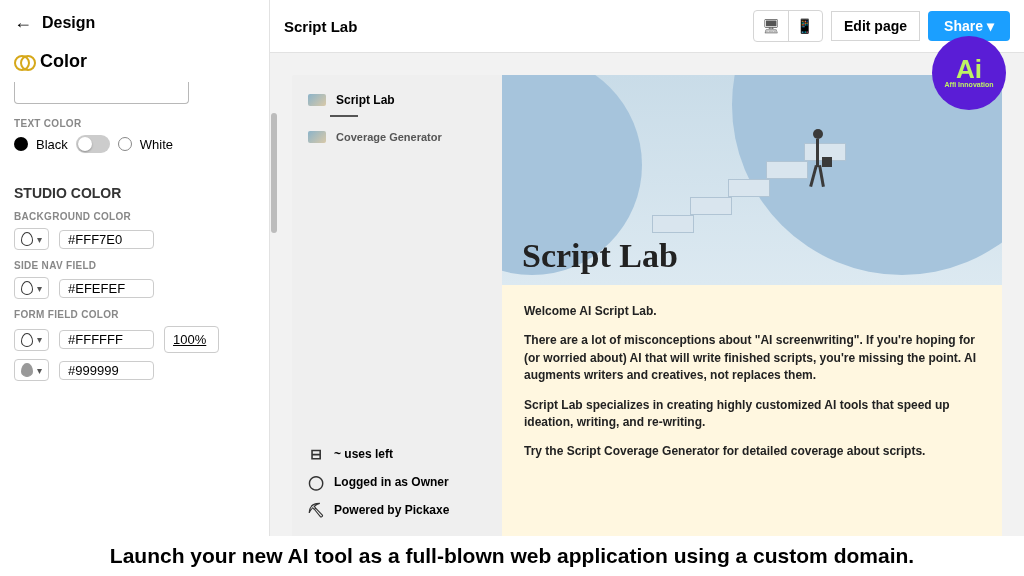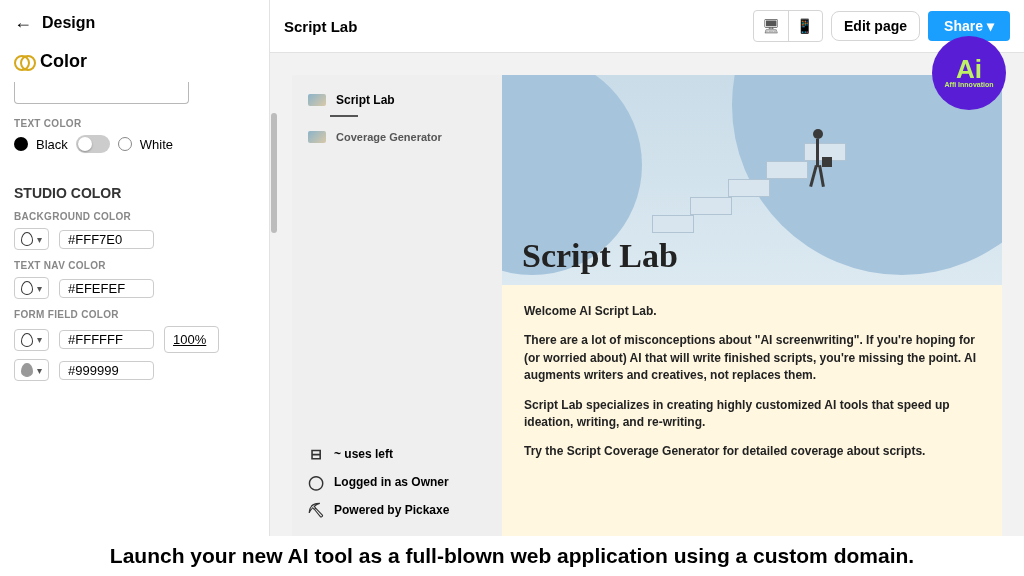--- a/index.html
+++ b/index.html
@@ -30,21 +30,21 @@
 .chev { font-size: 10px; color: #555; }
 .hex-input { border: 1px solid #ccc; border-radius: 4px; padding: 1px 8px; font-size: 13px; width: 95px; }
 .pct-input { border: 1px solid #ccc; border-radius: 4px; padding: 5px 8px; font-size: 13px; width: 55px; text-decoration: underline; }
 .main-area { flex: 1; display: flex; flex-direction: column; background: #fff; position: relative; }
 .top-bar { display: flex; align-items: center; justify-content: space-between; padding: 10px 14px; border-bottom: 1px solid #e2e2e2; }
 .top-title { font-weight: 700; font-size: 15px; }
 .top-actions { display: flex; align-items: center; gap: 8px; }
 .device-group { display: flex; border: 1px solid #d5d5d5; border-radius: 4px; overflow: hidden; }
 .device-btn { width: 34px; height: 30px; display: flex; align-items: center; justify-content: center; cursor: pointer; font-size: 14px; color: #555; }
 .device-btn + .device-btn { border-left: 1px solid #d5d5d5; }
-.edit-btn { border: 1px solid #d5d5d5; background: #fff; border-radius: 8px; padding: 6px 12px; font-size: 14px; font-weight: 600; cursor: pointer; }
+.edit-btn { border: 1px solid #d5d5d5; background: #fff; border-radius: 0; padding: 6px 12px; font-size: 14px; font-weight: 600; cursor: pointer; }
 .share-btn { background: #1b9fff; color: #fff; border: none; border-radius: 4px; padding: 7px 16px; font-size: 14px; font-weight: 600; cursor: pointer; display: flex; align-items: center; gap: 4px; }
 .preview-wrap { flex: 1; background: #f2f2f2; padding: 22px 22px 0 22px; overflow: hidden; position: relative; }
 .scroll-track { position: absolute; left: 0; top: 0; width: 8px; height: 100%; display: flex; align-items: flex-start; padding-top: 60px; }
 .scroll-thumb { width: 6px; height: 120px; background: #bcbcbc; border-radius: 3px; margin-left: 1px; }
 .preview { display: flex; height: 100%; background: #efefef; border-radius: 2px 2px 0 0; overflow: hidden; }
 .side-nav { width: 210px; background: #efefef; padding: 18px 16px; display: flex; flex-direction: column; }
 .nav-item { display: flex; align-items: center; gap: 10px; font-size: 12px; font-weight: 700; margin-bottom: 6px; }
 .nav-underline { width: 28px; height: 2px; background: #555; margin: 2px 0 14px 22px; }
 .nav-icon { width: 18px; height: 12px; background: linear-gradient(135deg,#8bb3c9,#d9c9a8); border-radius: 2px; }
 .nav-spacer { flex: 1; }
@@ -99,21 +99,21 @@
 
     <div class="section-label">BACKGROUND COLOR</div>
     <div class="swatch-row">
       <div class="swatch-picker">
           <span class="drop"></span>
           <span class="chev">▾</span>
         </div>
       <input class="hex-input" value="#FFF7E0" style="">
     </div>
 
-    <div class="section-label">TEXT NAV COLOR</div>
+    <div class="section-label">SIDE NAV FIELD</div>
     <div class="swatch-row">
       <div class="swatch-picker">
           <span class="drop"></span>
           <span class="chev">▾</span>
         </div>
       <input class="hex-input" value="#EFEFEF" style="">
     </div>
 
     <div class="section-label">FORM FIELD COLOR</div>
     <div class="swatch-row">

